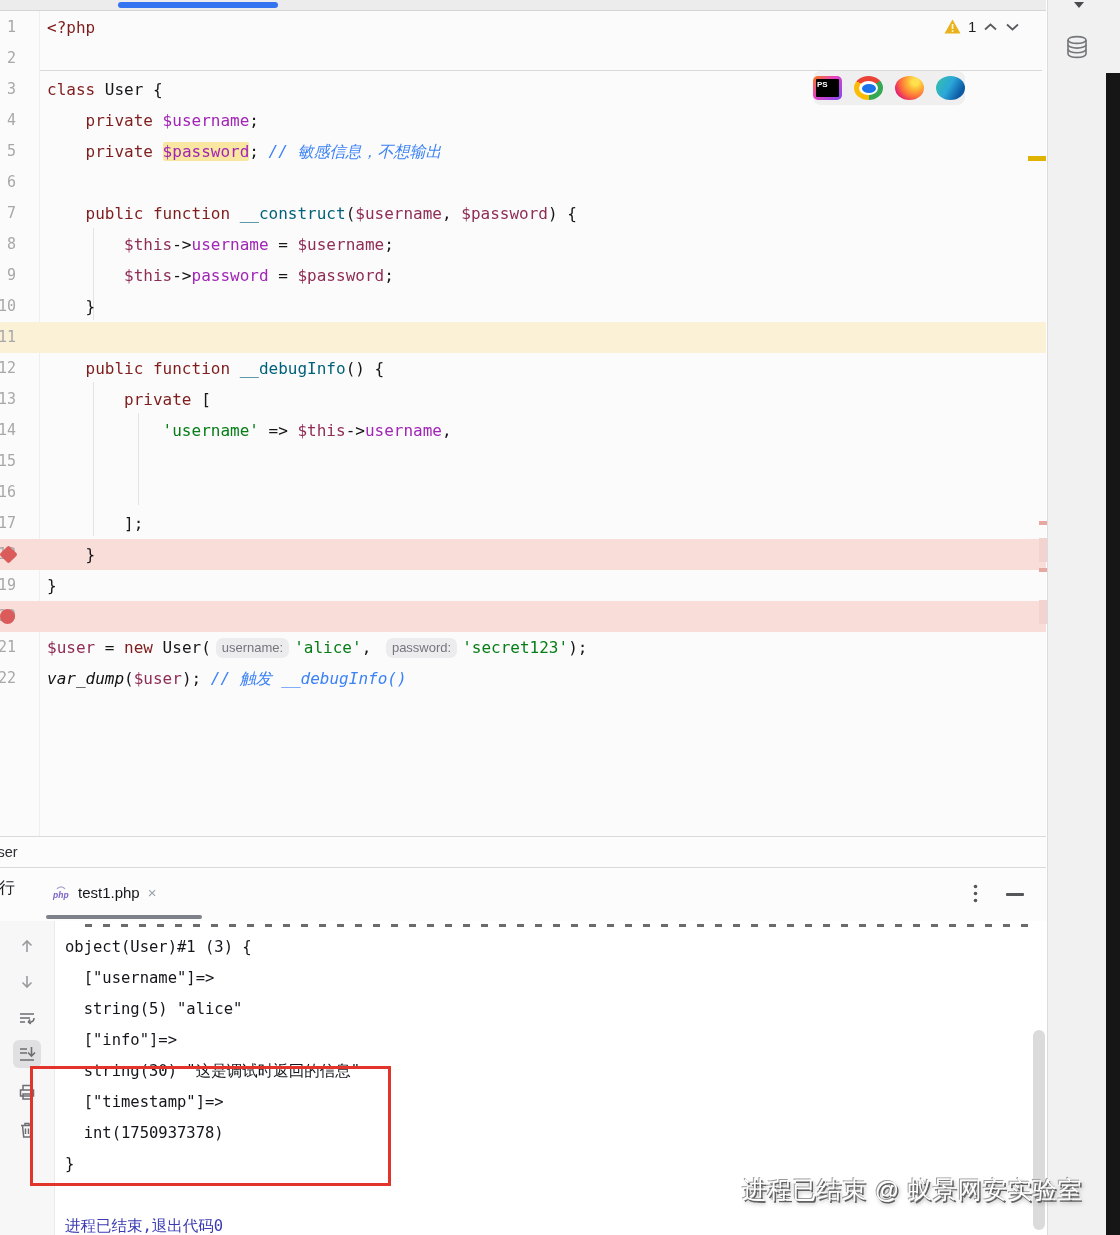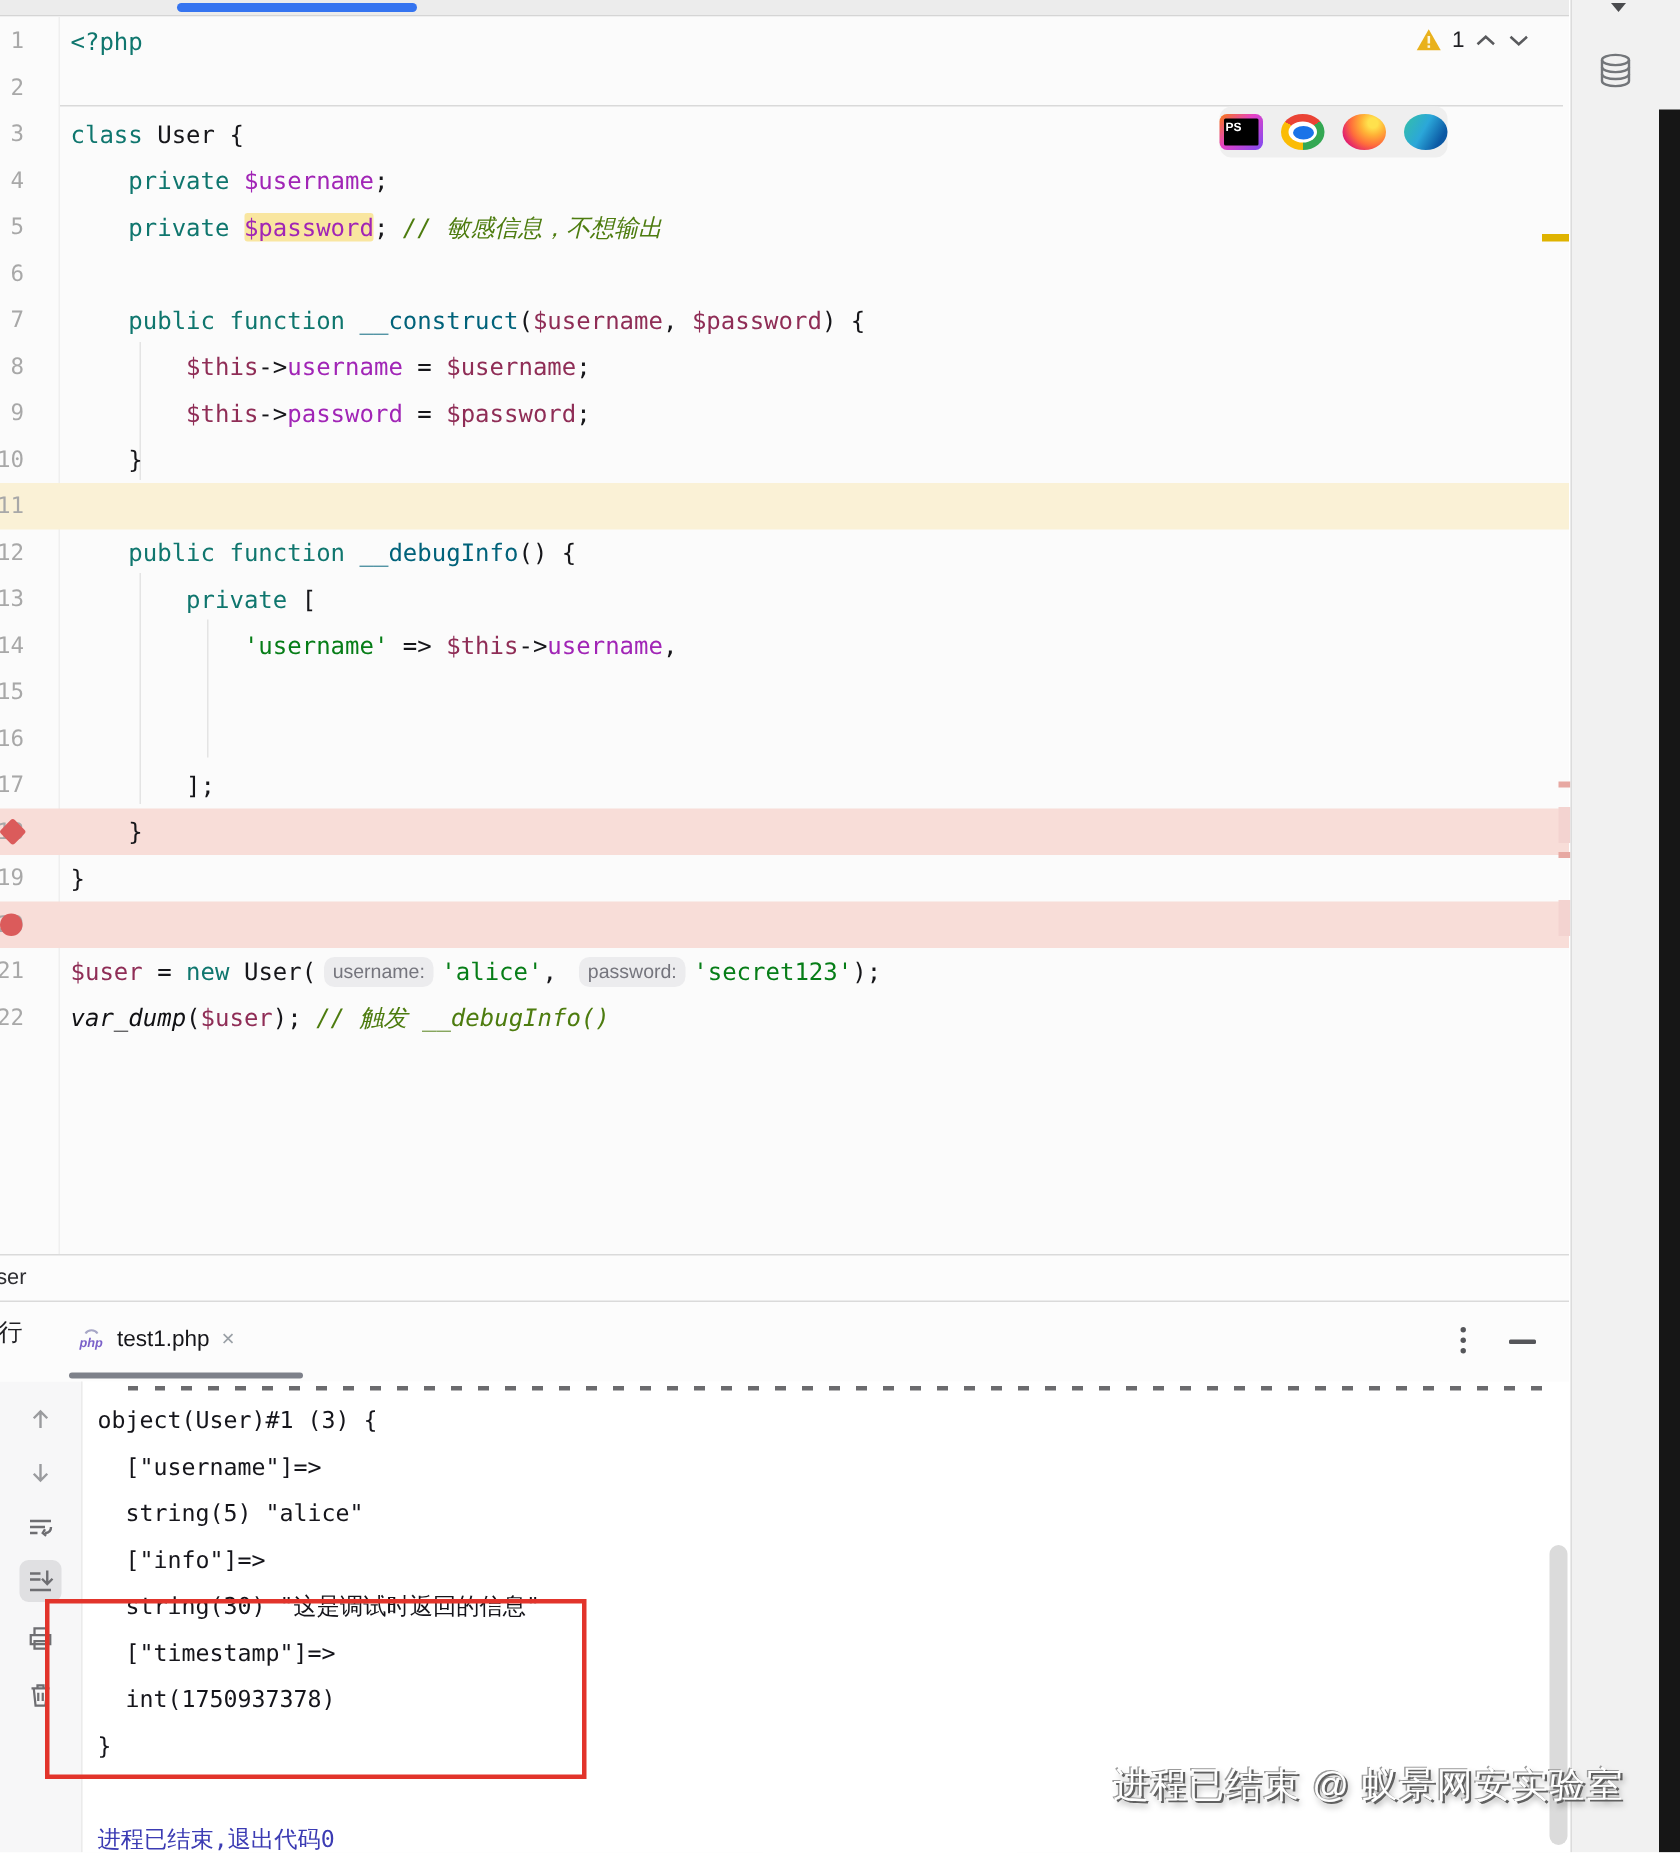--- a/index.html
+++ b/index.html
@@ -13,27 +13,27 @@
   .gutter-sep{position:absolute;left:39px;top:0;bottom:0;width:1px;background:#EFEFEF;}
   .method-sep{position:absolute;left:40px;right:4px;top:59px;height:1px;background:#D9D9D9;}
   .iguide{position:absolute;width:1px;background:#E4E4E4;}
   #editor-lines{position:absolute;top:1px;left:0;width:1046px;}
   .ed-line{position:relative;height:31px;white-space:pre;
            font-family:"DejaVu Sans Mono",monospace;font-size:16px;line-height:31px;}
   .hl-cur{background:#FAF1D6;}
   .hl-brk{background:#F8DDD8;}
   .num{position:absolute;right:1030px;top:0;color:#A8A8A8;font-size:15px;white-space:nowrap;}
   .code{position:absolute;left:47px;top:0;}
-  .tok-kw{color:#0f766e;}
+  .tok-kw{color:#7f1d1d;}
   .tok-pl{color:#16161A;}
   .tok-var{color:#8F2D56;}
   .tok-prop{color:#A125B6;}
   .tok-fn{color:#00627A;}
   .tok-str{color:#067D17;}
-  .tok-cmt{color:#4d7c0f;font-style:italic;}
+  .tok-cmt{color:#3b82f6;font-style:italic;}
   .tok-bi{color:#111114;font-style:italic;}
   .whl{background:#F9E6A0;border-radius:2px;}
   .inlay{display:inline-block;background:#ECECEE;color:#75757D;border-radius:7px;
          padding:0 6px;margin:0 5px;font:13px/20px "Liberation Sans",sans-serif;vertical-align:1px;}
   .bp-diamond{position:absolute;left:2px;top:9px;width:13px;height:13px;background:#DB5B5B;border-radius:2px;transform:rotate(45deg);}
   .bp-circle{position:absolute;left:0px;top:8px;width:15px;height:15px;background:#DB5B5B;border-radius:50%;}
   
   .warn-widget{position:absolute;top:18px;left:944px;display:flex;align-items:center;gap:7px;}
   .warn-count{font-size:15px;color:#1F1F23;}
   

